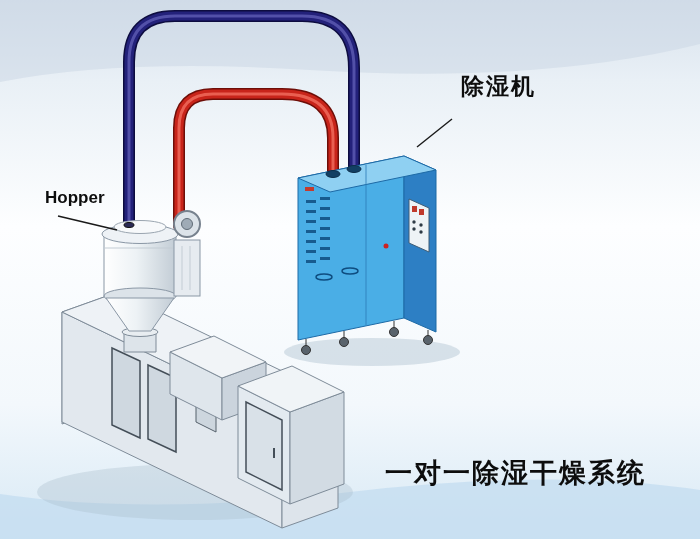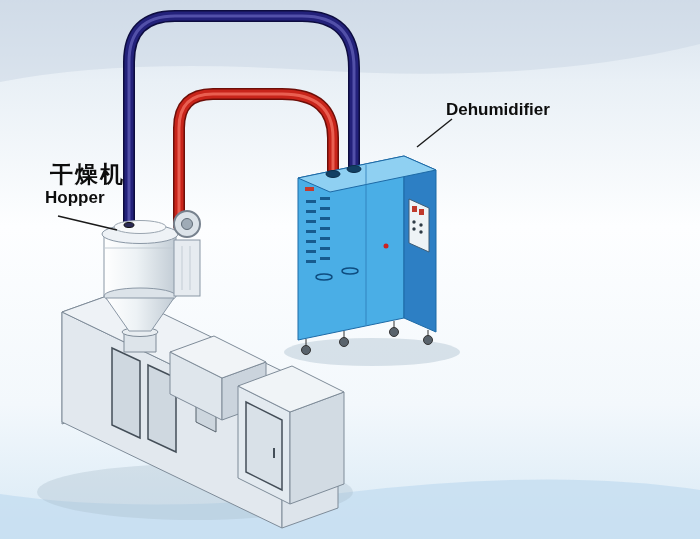--- a/index.html
+++ b/index.html
@@ -154,19 +154,19 @@
           <circle cx="428" cy="340" r="4.5"></circle>
       </g>
     </g>
 
     <g stroke="#1a1a1a" stroke-width="1.5">
       <line x1="58" y1="216" x2="117" y2="230"></line>
       <line x1="452" y1="119" x2="417" y2="147"></line>
     </g>
   </svg>
 
-  <div class="lbl lbl-cn-hopper">干燥机</div>
   <div class="lbl lbl-en-hopper">Hopper</div>
 
-  <div class="lbl lbl-en-dehum">Dehumidifier</div>
+  <div class="lbl lbl-cn-dehum">除湿机</div>
 
+  <div class="lbl lbl-cn-caption">一对一除湿干燥系统</div>
 
 </div>
 
 </body></html>

